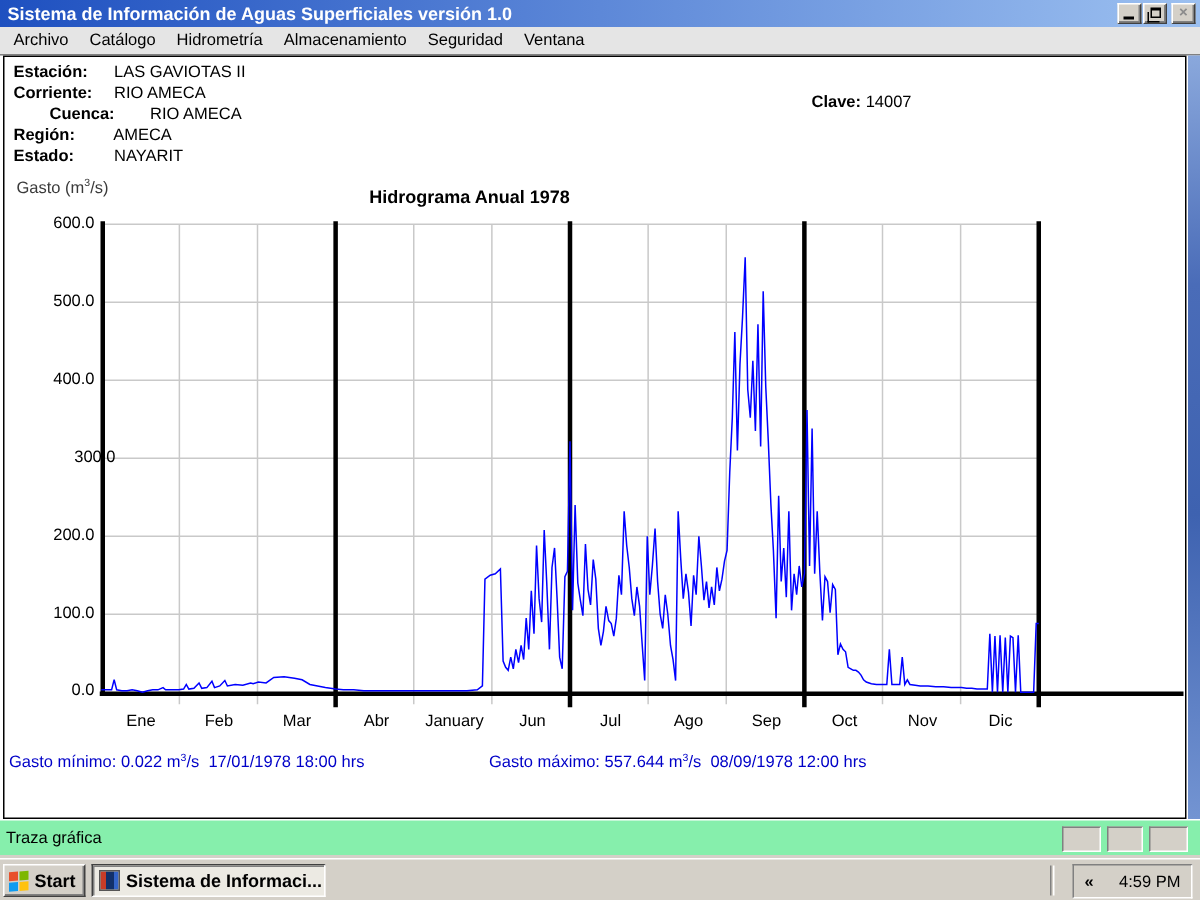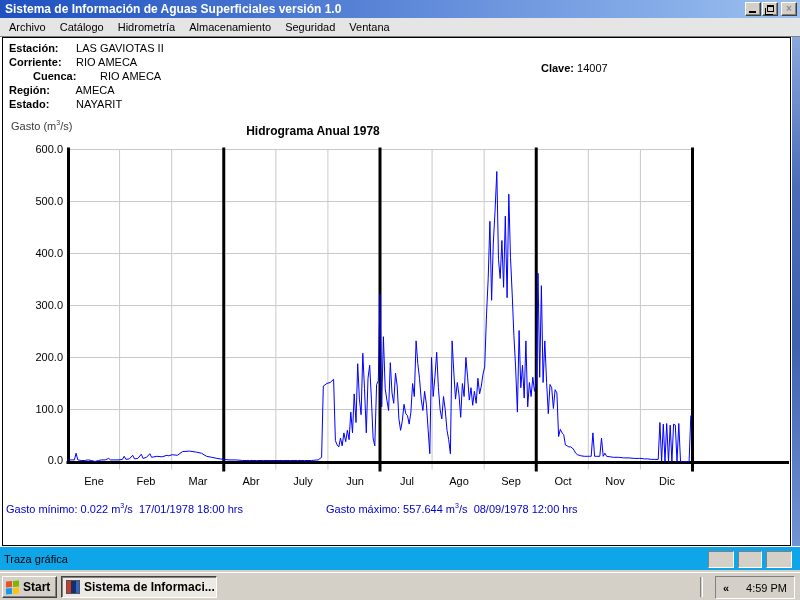--- a/index.html
+++ b/index.html
@@ -51,21 +51,21 @@
   .ylabel { position:absolute; left:8px; top:81px; color:#3A3A3A; }
   .charttitle { position:absolute; left:30px; top:86px; width:560px; text-align:center; font-weight:bold; font-size:12px; }
   .ytick { position:absolute; width:48px; text-align:right; font-size:11px; }
   .mlabel { position:absolute; width:52px; text-align:center; top:437px; font-size:11px; }
   .stats { position:absolute; top:464px; color:#0000C8; white-space:nowrap; }
   .sup { font-size:7px; vertical-align:super; }
   svg.chart { position:absolute; left:0; top:0; width:789px; height:509px; pointer-events:none; }
   
   .statusbar {
     position:absolute; left:0; top:546px; width:800px; height:26px;
-    background:#0ea5e9; border-top:1px solid #fff; line-height:24px; padding-left:4px;
+    background:#86efac; border-top:1px solid #fff; line-height:24px; padding-left:4px;
   }
   .statuspanel {
     position:absolute; top:4px; height:17px; background:#D4D0C8;
     border-top:1px solid #808080; border-left:1px solid #808080;
     border-bottom:1px solid #fff; border-right:1px solid #fff;
   }
   
   .taskbar {
     position:absolute; left:0; top:572px; width:800px; height:28px;
     background:#D4D0C8; border-top:1px solid #fff; box-shadow:0 -2px 0 #D4D0C8;
@@ -160,30 +160,30 @@
         <line x1="63.5" y1="424.5" x2="786" y2="424.5" stroke="#000" stroke-width="3"></line>
         <polyline points="64.5,421.9 67.9,421.9 71.4,421.9 73.1,415.2 74.8,421.9 78.2,422.5 81.7,422.5 85.1,421.9 88.5,422.5 92.0,423.5 95.4,422.5 98.8,421.9 102.3,421.9 105.7,420.4 107.4,421.9 110.9,421.9 116.0,421.9 119.4,421.4 121.2,418.3 122.9,421.4 126.3,420.9 129.7,417.3 131.5,420.9 134.9,420.4 138.3,416.2 140.0,420.4 143.5,419.3 146.9,415.7 148.6,419.3 153.8,418.3 158.9,418.8 164.1,417.3 165.8,417.8 169.2,416.7 174.4,417.3 179.5,413.6 186.4,413.1 193.3,414.1 198.4,415.2 203.6,418.3 208.7,419.3 213.9,420.4 217.3,420.9 220.8,421.4 225.9,421.9 232.8,421.9 239.6,422.5 246.5,422.5 253.4,422.5 260.2,422.5 267.1,422.5 274.0,422.5 280.8,422.5 287.7,422.5 294.6,422.5 301.5,422.5 308.3,422.5 315.2,421.9 318.6,419.3 320.3,348.1 323.8,345.5 327.2,344.5 330.6,341.3 332.4,402.7 334.1,406.9 335.8,408.9 337.5,400.1 339.2,407.9 340.9,394.9 342.7,403.7 344.4,392.3 346.1,401.7 347.8,374.1 349.5,394.9 351.2,355.9 353.0,384.5 354.7,325.7 356.4,361.1 358.1,376.7 359.8,315.3 361.5,350.7 363.3,394.9 365.0,340.3 366.7,327.3 368.4,361.1 370.1,400.1 371.8,407.9 373.6,346.5 375.3,342.9 377.0,256.1 378.7,368.9 380.4,298.7 382.2,350.7 383.9,362.1 385.6,372.5 387.3,324.7 389.0,354.9 390.7,365.3 392.5,335.1 394.2,348.1 395.9,380.9 397.6,392.3 399.3,382.9 401.0,366.3 402.8,375.7 404.5,377.7 406.2,386.1 407.9,374.1 409.6,345.5 411.3,358.5 413.1,302.9 414.8,325.7 416.5,340.3 418.2,361.1 419.9,372.5 421.6,353.3 423.4,366.3 425.1,391.3 426.8,415.7 428.5,319.5 430.2,358.5 431.9,339.3 433.7,314.3 435.4,349.7 437.1,371.5 438.8,380.9 440.5,358.5 442.2,371.5 444.0,392.3 445.7,401.7 447.4,415.7 449.1,302.9 450.8,334.1 452.5,361.1 454.3,344.5 456.0,356.9 457.7,379.3 459.4,345.5 461.1,358.5 462.9,319.5 464.6,339.3 466.3,362.1 468.0,349.7 469.7,367.3 471.4,353.3 473.2,365.3 474.9,340.3 476.6,355.9 478.3,348.1 480.0,336.1 481.7,328.9 483.5,276.9 485.2,240.5 486.9,183.3 488.6,262.3 490.3,205.1 492.0,173.9 493.8,133.5 495.5,221.7 497.2,240.5 498.9,202.5 500.6,249.3 502.3,178.1 504.1,259.7 505.8,156.2 507.5,219.7 509.2,256.1 510.9,297.7 512.6,328.9 514.4,374.1 516.1,292.5 517.8,349.7 519.5,327.3 521.2,360.1 522.9,302.9 524.7,368.9 526.4,344.5 528.1,358.5 529.8,339.3 531.5,353.3 533.3,344.5 535.0,235.3 536.7,339.3 538.4,247.7 540.1,344.5 541.8,302.9 543.6,344.5 545.3,375.7 547.0,346.5 548.7,349.7 550.4,370.5 552.1,351.7 553.9,354.9 555.6,398.5 557.3,391.3 559.0,394.9 560.7,396.5 562.4,406.9 564.2,407.9 565.9,408.9 567.6,408.9 569.3,410.0 571.0,412.1 572.7,415.2 574.5,416.7 577.9,417.8 581.3,418.3 584.8,418.3 586.5,418.3 588.2,418.3 589.9,394.9 591.6,418.3 593.3,418.3 596.8,418.3 598.5,400.1 600.2,418.3 601.9,415.2 603.6,418.3 607.1,418.8 610.5,419.3 615.7,419.3 620.8,419.9 626.0,419.9 631.1,420.4 636.3,420.4 638.0,420.4 641.4,420.9 644.9,420.9 648.3,421.4 651.7,421.4 655.2,421.4 656.9,384.5 658.6,423.5 660.3,386.1 662.0,423.5 663.7,385.5 665.5,423.5 667.2,387.1 668.9,423.5 670.6,386.1 672.3,387.1 674.0,423.5 675.8,385.5 677.5,423.5 680.9,423.5 684.3,423.5 686.1,423.5 687.8,377.7 689.5,377.7" fill="none" stroke="#0000FF" stroke-width="1"></polyline>
       </svg>
 
     <div class="ylabel"><span>Gasto (m</span><span class="sup">3</span><span>/s)</span></div>
     <div class="charttitle">Hidrograma Anual 1978</div>
 
     <span class="ytick" style="left:12px; top:105px;">600.0</span>
     <span class="ytick" style="left:12px; top:157px;">500.0</span>
     <span class="ytick" style="left:12px; top:209px;">400.0</span>
-    <span class="ytick" style="left:12px; top:261px;">300.0</span>
+    <span class="ytick" style="left:26px; top:261px;">300.0</span>
     <span class="ytick" style="left:12px; top:313px;">200.0</span>
     <span class="ytick" style="left:12px; top:365px;">100.0</span>
     <span class="ytick" style="left:12px; top:416px;">0.0</span>
 
     <span class="mlabel" style="left:65px;">Ene</span>
     <span class="mlabel" style="left:117px;">Feb</span>
     <span class="mlabel" style="left:169px;">Mar</span>
     <span class="mlabel" style="left:222px;">Abr</span>
-    <span class="mlabel" style="left:274px;">July</span>
+    <span class="mlabel" style="left:274px;">January</span>
     <span class="mlabel" style="left:326px;">Jun</span>
     <span class="mlabel" style="left:378px;">Jul</span>
     <span class="mlabel" style="left:430px;">Ago</span>
     <span class="mlabel" style="left:482px;">Sep</span>
     <span class="mlabel" style="left:534px;">Oct</span>
     <span class="mlabel" style="left:586px;">Nov</span>
     <span class="mlabel" style="left:638px;">Dic</span>
 
     <div class="stats" style="left:3px;">
       <span>Gasto mínimo:</span>&nbsp;<span>0.022</span>&nbsp;<span>m</span><span class="sup">3</span><span>/s</span>&nbsp;&nbsp;<span>17/01/1978 18:00 hrs</span>

